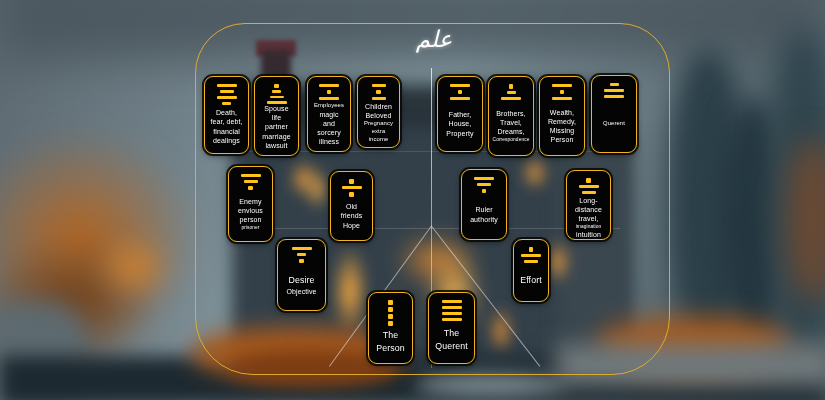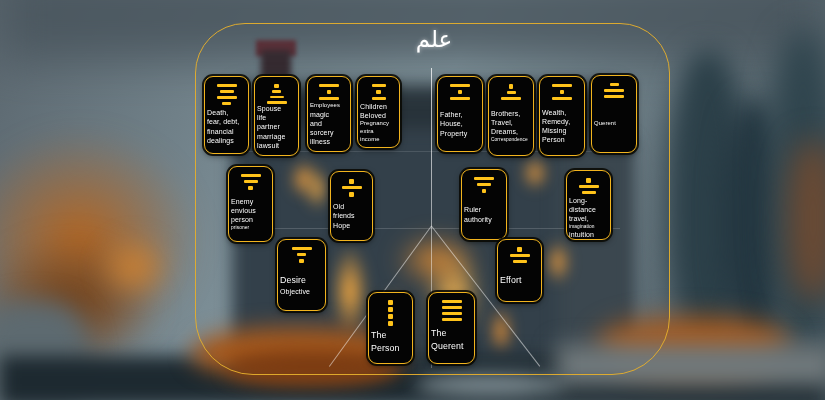--- a/index.html
+++ b/index.html
@@ -56,35 +56,35 @@
   .line{position:absolute;background:rgba(255,255,255,.55);}
   .antenna{left:431px;top:68px;width:1.3px;height:300px;
     background:linear-gradient(180deg,rgba(255,255,255,.75),rgba(255,255,255,.3));}
   .gable-left{left:432px;top:226px;width:174px;height:1.2px;transform-origin:0 0;transform:rotate(126deg);background:rgba(255,255,255,.5);}
   .gable-right{left:432px;top:226px;width:177px;height:1.2px;transform-origin:0 0;transform:rotate(52.3deg);background:rgba(255,255,255,.5);}
   .trim1{left:248px;top:228px;width:372px;height:1px;background:rgba(255,255,255,.16);}
   .trim2{left:244px;top:151px;width:382px;height:1px;background:rgba(255,255,255,.12);}
   
   .logo{position:absolute;left:404px;top:28px;width:60px;text-align:center;
     color:#fff;font-size:23px;line-height:1;font-family:"DejaVu Sans",sans-serif;
-    text-shadow:0 0 4px rgba(255,255,255,.55);}
+    text-shadow:0 0 4px rgba(255,255,255,.55);font-style:italic;}
   
   .frame{position:absolute;left:195px;top:23px;width:473px;height:350px;
     border:1.4px solid rgba(228,174,44,.95);border-radius:50px 50px 58px 58px;}
   
   .card{position:absolute;background:#040404;border:1.6px solid #f2b41e;border-radius:9px;
     box-shadow:0 0 0 2px rgba(8,8,2,.85), 0 2px 6px rgba(0,0,0,.55);
     display:flex;flex-direction:column;align-items:center;box-sizing:border-box;padding:7px 2px 5px;}
   .fig{display:flex;flex-direction:column;align-items:center;gap:2.5px;min-height:18px;}
   .fig i{display:block;background:#ffc31a;height:3.4px;border-radius:1px;}
   .fig i.dot{width:4.6px;height:4.6px;}
   .fig i.s{width:9px;}
   .fig i.m{width:14px;}
   .fig i.l{width:20px;}
-  .lines{flex:1;display:flex;flex-direction:column;justify-content:center;align-items:flex-start;
+  .lines{flex:1;display:flex;flex-direction:column;justify-content:center;align-items:center;
     color:#fff;text-align:center;width:100%;}
   .ln{line-height:1.32;letter-spacing:.1px;}
   .ln.md{font-size:7px;}
   .ln.sm{font-size:5.9px;}
   .ln.xs{font-size:4.8px;}
   .ln.lg{font-size:8.8px;line-height:1.45;}
 </style>
 </head>
 <body>
 
@@ -291,21 +291,21 @@
         <div class="fig">
           <i class="l"></i>
           <i class="s"></i>
           <i class="dot"></i>
         </div>
         <div class="lines">
           <div class="ln lg">Desire</div>
           <div class="ln md">Objective</div>
         </div>
       </div>
-      <div class="card" style="left: 497px; top: 239px; width: 45px; height: 63px;">
+      <div class="card" style="left: 513px; top: 239px; width: 36px; height: 63px;">
         <div class="fig">
           <i class="dot"></i>
           <i class="l"></i>
           <i class="m"></i>
         </div>
         <div class="lines">
           <div class="ln lg">Effort</div>
         </div>
       </div>
       <div class="card" style="left: 368px; top: 292px; width: 45px; height: 72px;">

